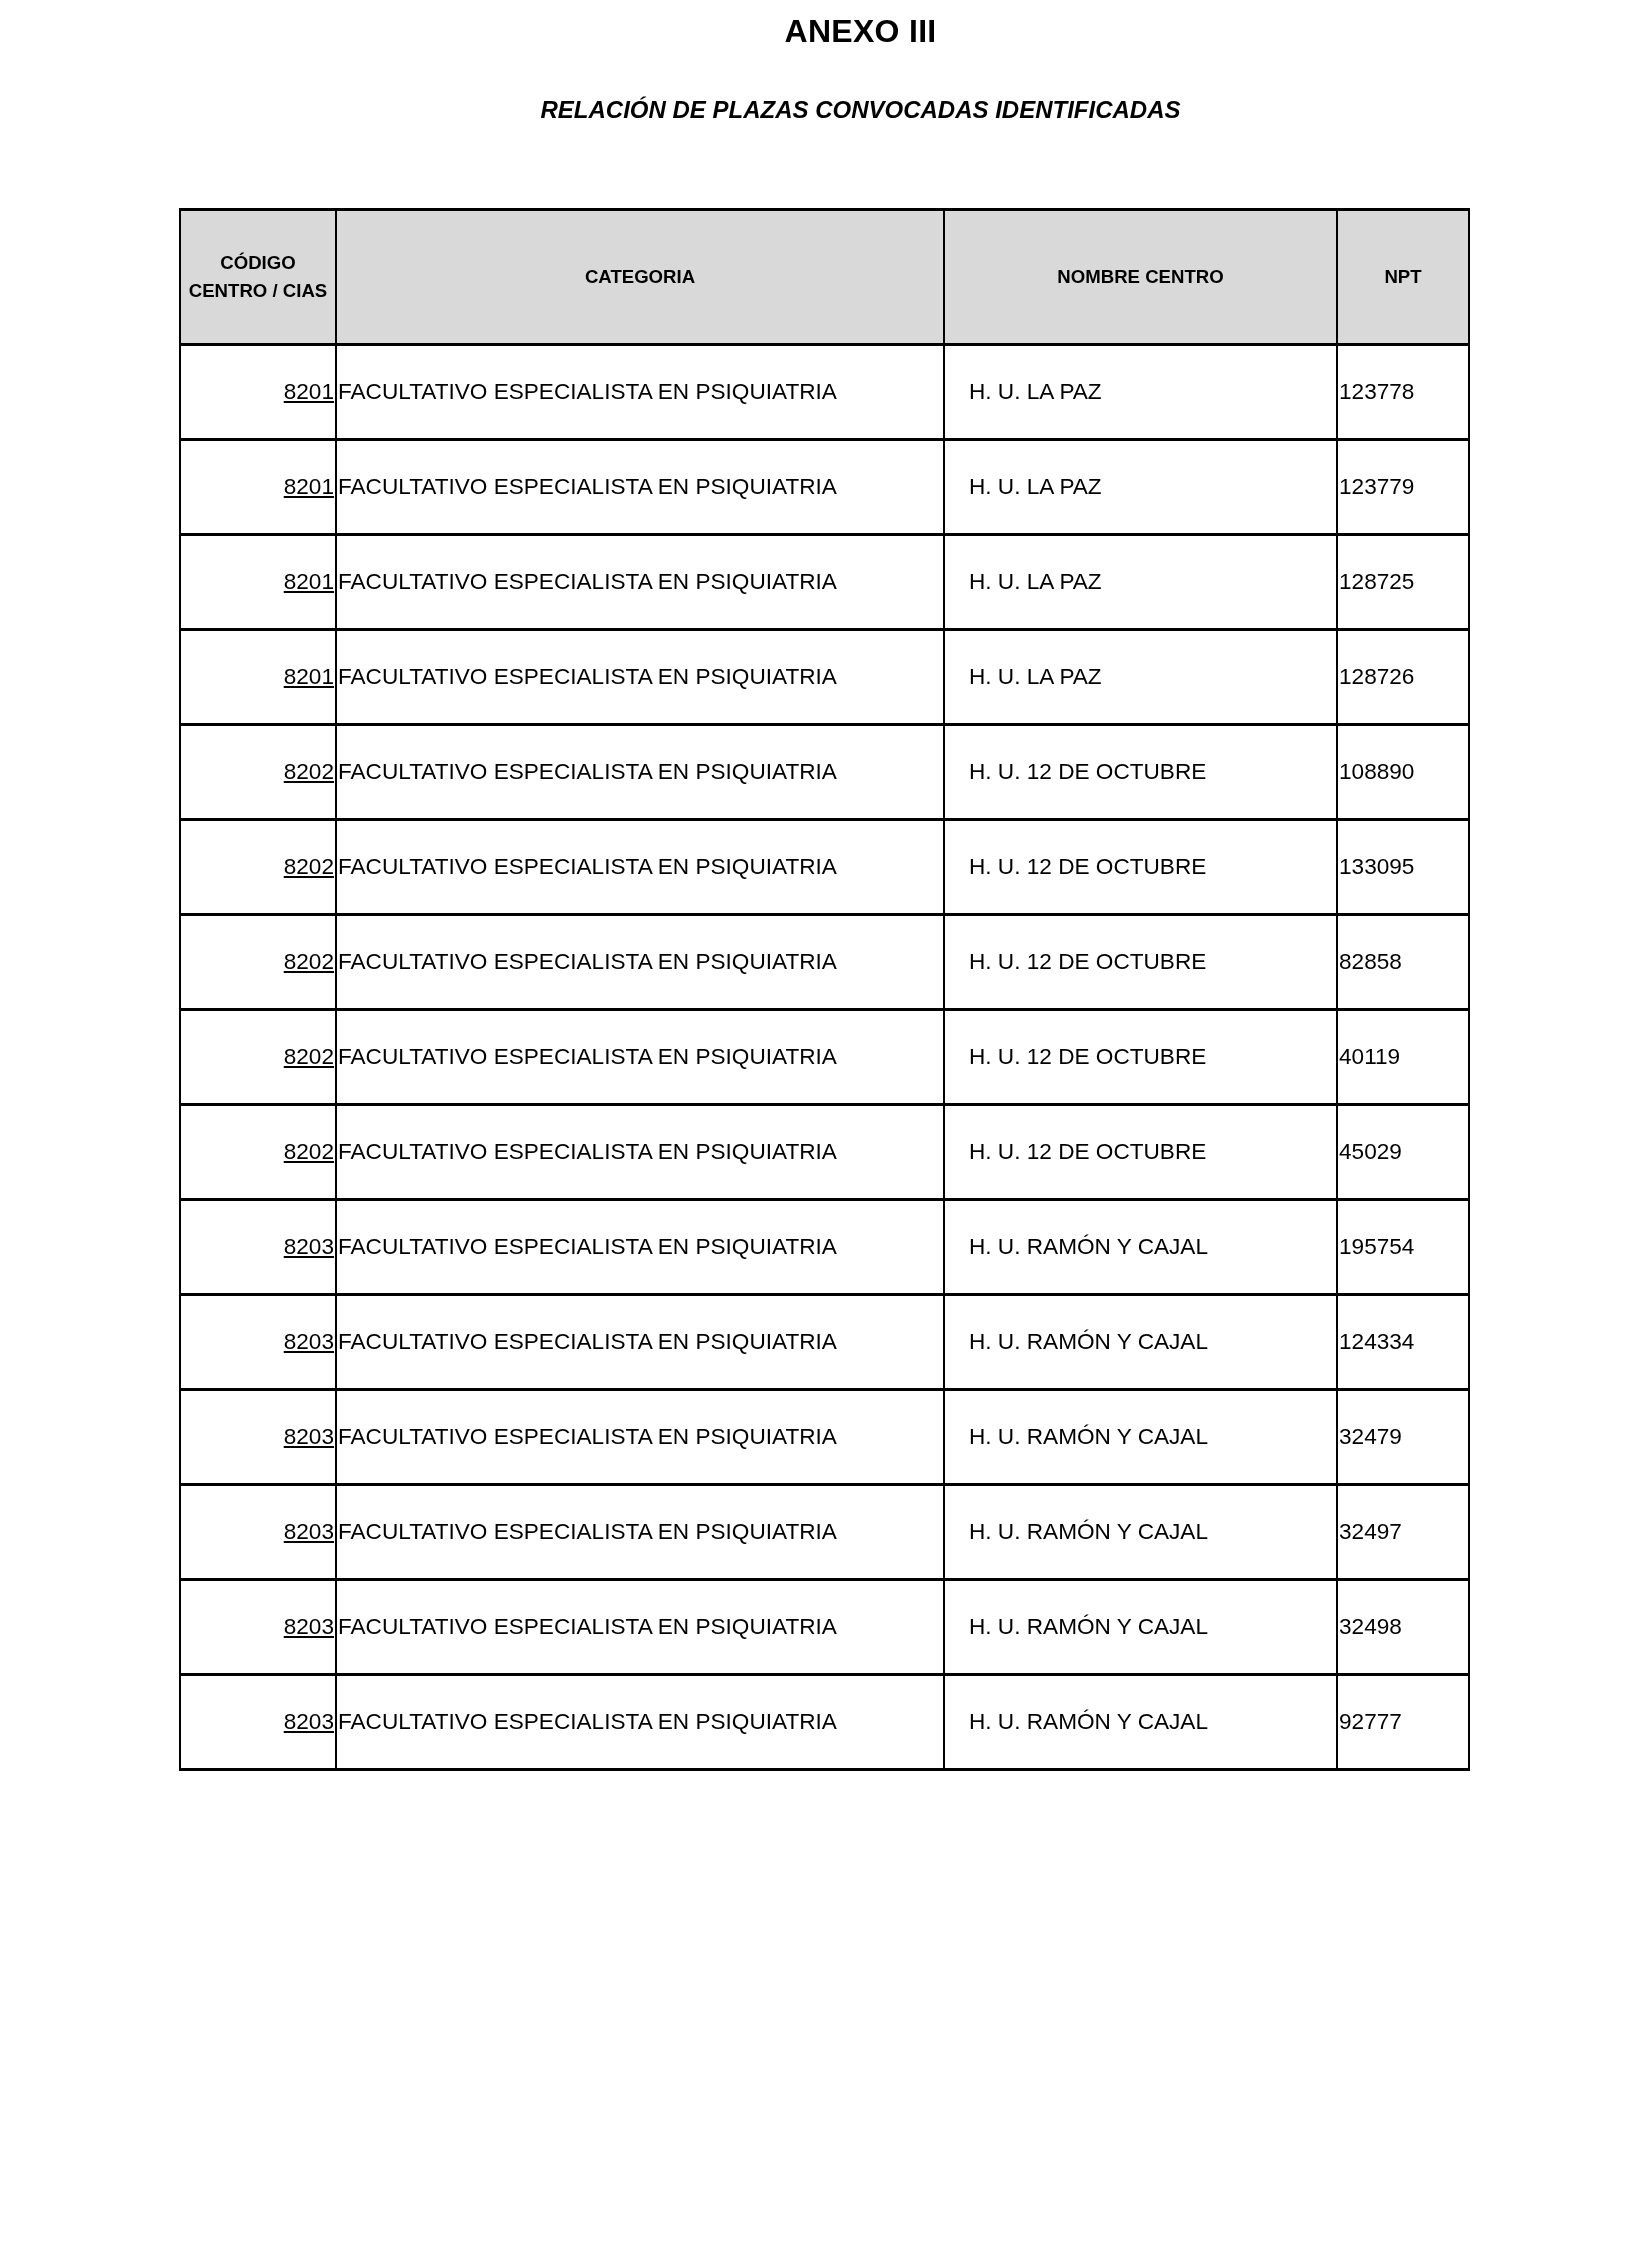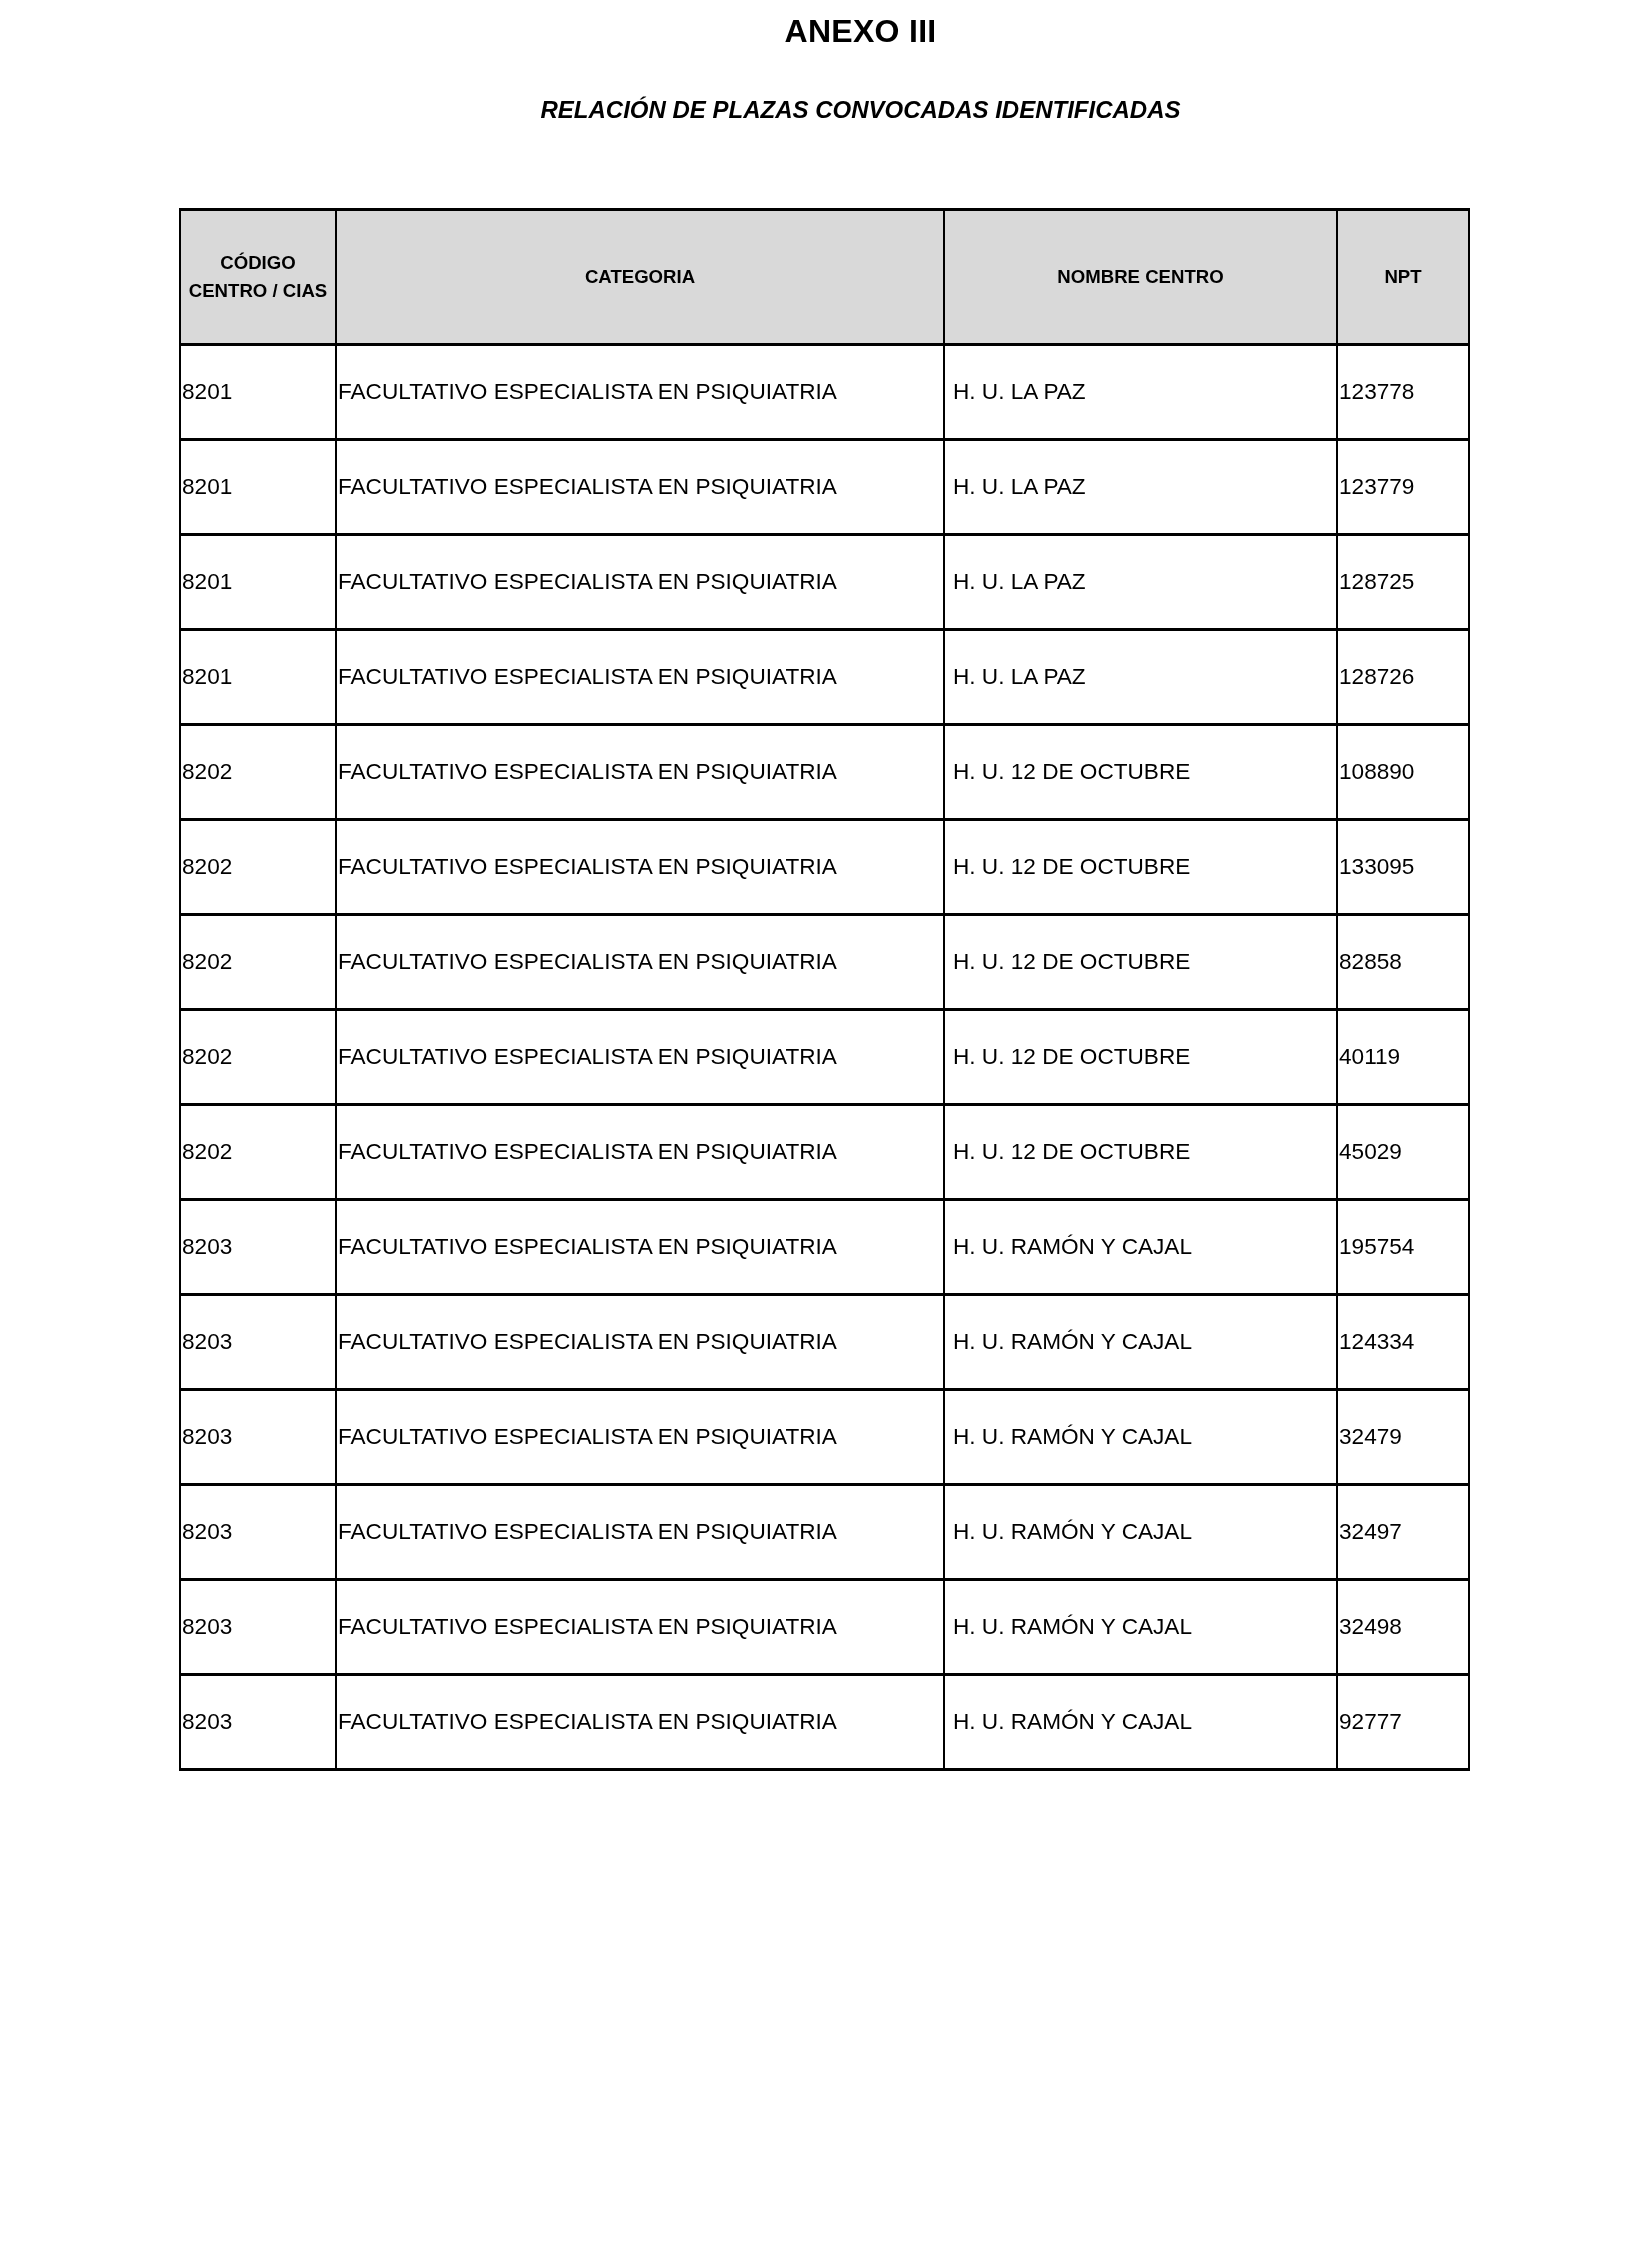--- a/index.html
+++ b/index.html
@@ -63,23 +63,23 @@
     line-height: 1.5;
   }
   .plazas thead th.pre { white-space: pre-line; }
   .plazas tbody td {
     font-size: 22.6px;
     font-weight: normal;
     vertical-align: middle;
     height: 90px;
     background: #ffffff;
   }
-  .cell-codigo { text-align: left; }
+  .cell-codigo { text-align: right; text-decoration: underline; }
   .cell-categoria { text-align: left; }
-  .cell-centro { text-align: left; padding-left: 8px; }
+  .cell-centro { text-align: left; padding-left: 24px; }
   .cell-npt { text-align: left; }
 </style>
 </head>
 <body>
 
 <div class="page">
 
   <div class="titles">
     <div class="doc-title">ANEXO III</div>
     <div class="doc-subtitle">RELACIÓN DE PLAZAS CONVOCADAS IDENTIFICADAS</div>

